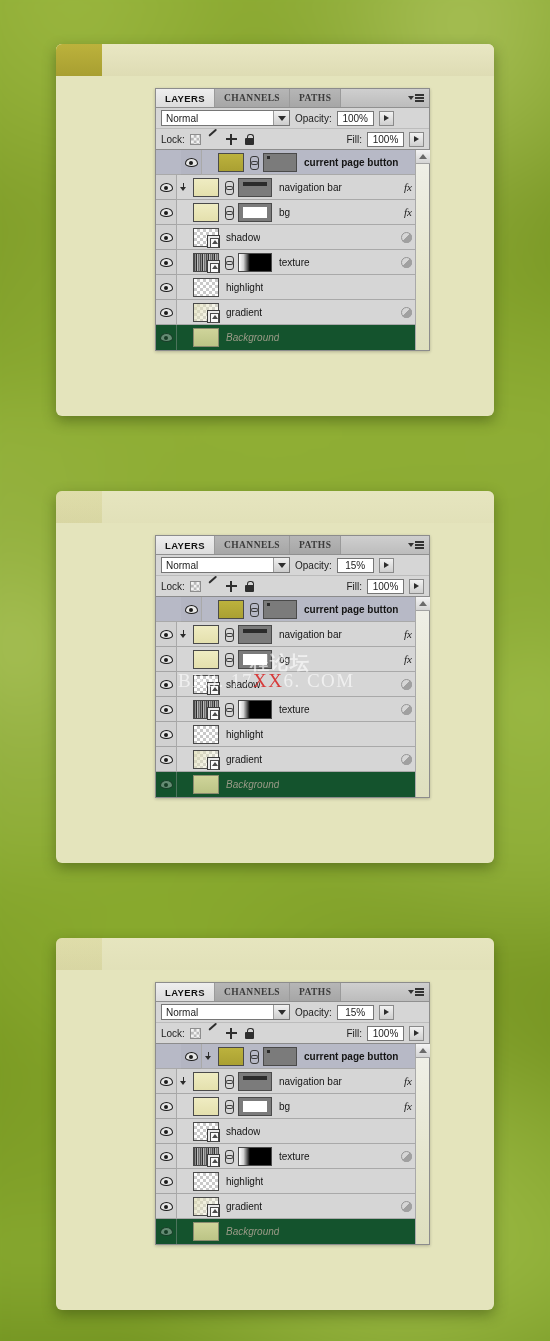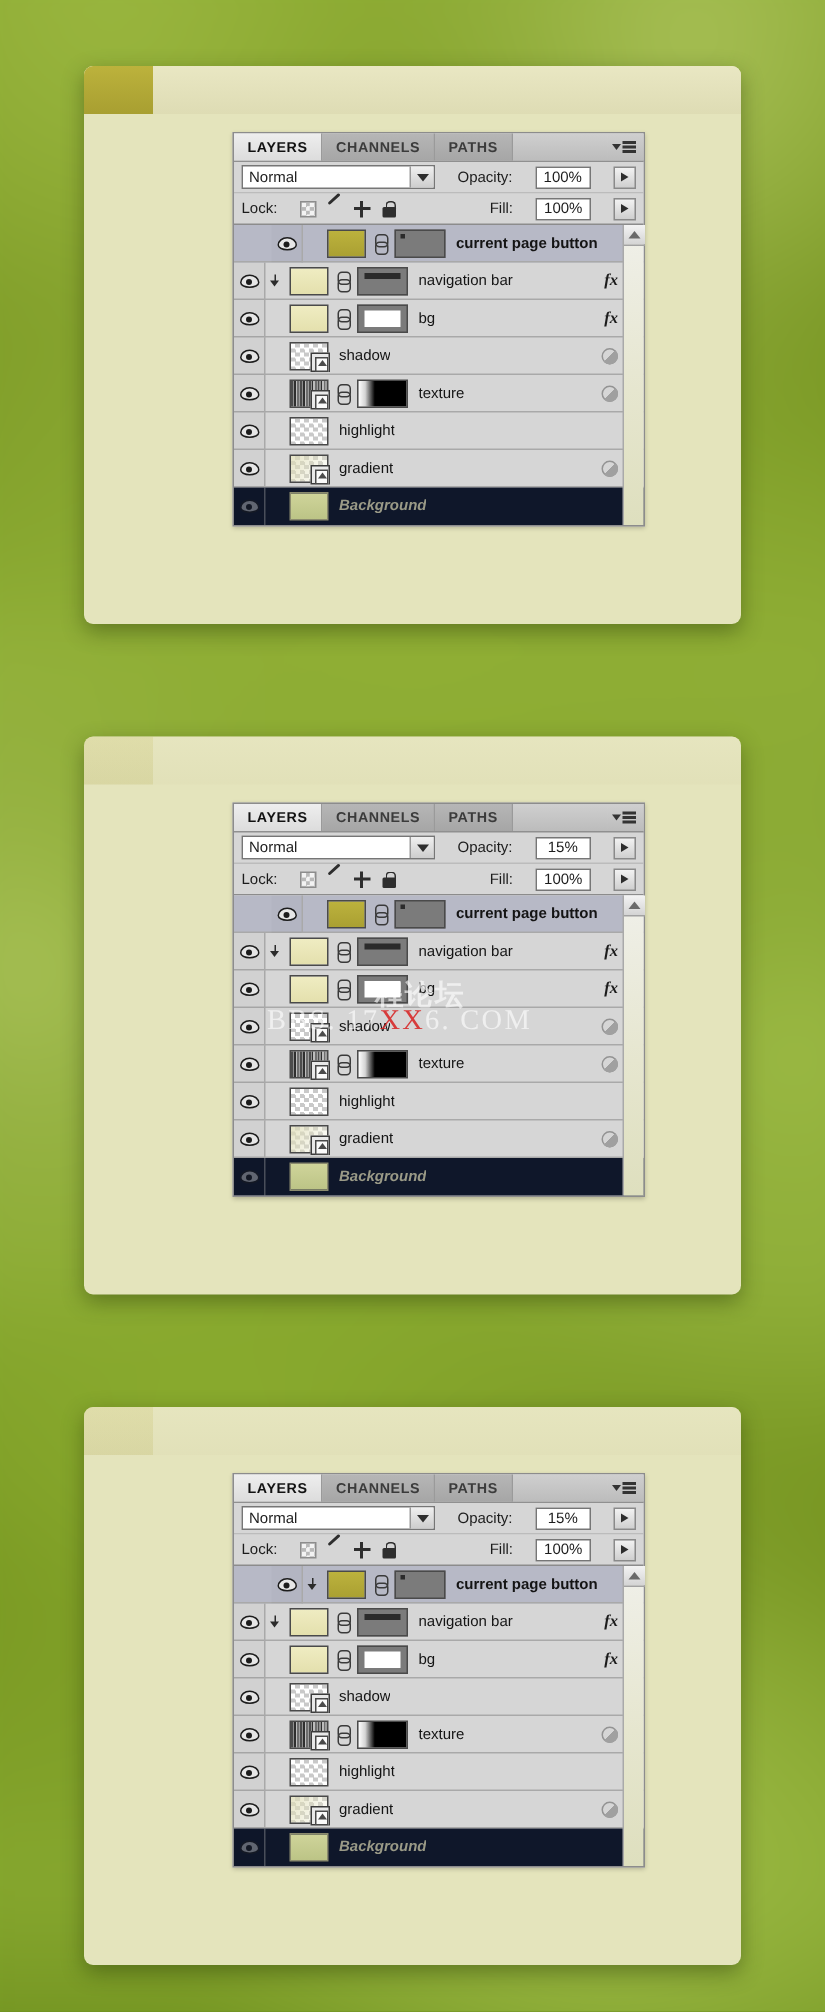--- a/index.html
+++ b/index.html
@@ -84,20 +84,21 @@
     color: #2a2a2a;
     text-align: right;
   }
   .tab.active {
     background: linear-gradient(180deg,#eeeeee 0%, #dcdcdc 100%);
     color: #111;
   }
   .tab.inactive {
     background: linear-gradient(180deg,#b6b6b6 0%, #a6a6a6 100%);
     color: #3b3b3b;
+    font-family: Liberation Serif, serif;
   }
   .tab-filler { flex: 1; background: linear-gradient(180deg,#cfcfcf 0%,#bcbcbc 100%); }
   .panel-menu {
     display: flex; align-items: center; gap: 1px;
     padding: 0 5px 0 3px;
     background: linear-gradient(180deg,#cfcfcf 0%,#bcbcbc 100%);
   }
   .pm-tri {
     width: 0; height: 0;
     border-left: 3.5px solid transparent;
@@ -105,21 +106,21 @@
     border-top: 4px solid #333;
   }
   .pm-lines { display: flex; flex-direction: column; gap: 1.5px; }
   .pm-lines i { display: block; width: 9px; height: 1.5px; background: #333; }
 
   
   .ctrlrow {
     display: flex; align-items: center;
     height: 21px; padding: 0 5px;
     background: #d6d6d6;
-    gap: 15px;
+    gap: 5px;
   }
   .ctrlrow.blend { border-bottom: 1px solid #bcbcbc; }
   .ctrlrow.lock  { border-bottom: 1px solid #8c8c8c; }
 
   .select {
     position: relative;
     flex: 0 0 129px; height: 16px;
     background: #fff;
     border: 1px solid #767676;
     display: flex; align-items: center;
@@ -193,21 +194,21 @@
   
   .layerlist { position: relative; background: #d6d6d6; }
   .row {
     display: flex; align-items: center;
     height: 25px;
     border-bottom: 1px solid #a9a9a9;
     padding-right: 2px;
     position: relative;
   }
   .row.selected { background: #b7b9c6; padding-left: 25px; }
-  .row.bgrow { background: #0f172a; border-bottom: none; font-weight: bold; }
+  .row.bgrow { background: #14532d; border-bottom: none; }
   .row.bgrow .name { color: #9a9a87; }
 
   .eyecell {
     width: 21px; height: 25px;
     display: flex; align-items: center; justify-content: center;
     border-right: 1px solid #a9a9a9;
     background: rgba(0,0,0,.02);
     flex: 0 0 21px;
   }
   .eye {
@@ -331,21 +332,21 @@
   .name.bold { font-weight: bold; }
   .name.italic { font-style: italic; }
 
   .rightcell {
     margin-left: auto;
     display: flex; align-items: center; gap: 5px;
     padding-right: 2px;
   }
   .fx {
     font-family: "Liberation Serif", serif;
-    font-style: italic; font-weight: bold;
+    font-style: italic; font-weight: normal;
     font-size: 11px; color: #1c1c1c; margin-left: 32px;
   }
   .adj {
     width: 11px; height: 11px;
     border: 1.3px solid #7d7d7d; border-radius: 50%;
     position: relative; opacity: .75;
   }
   .adj::after {
     content: ""; position: absolute; left: -1px; top: -1px;
     width: 11px; height: 11px;

